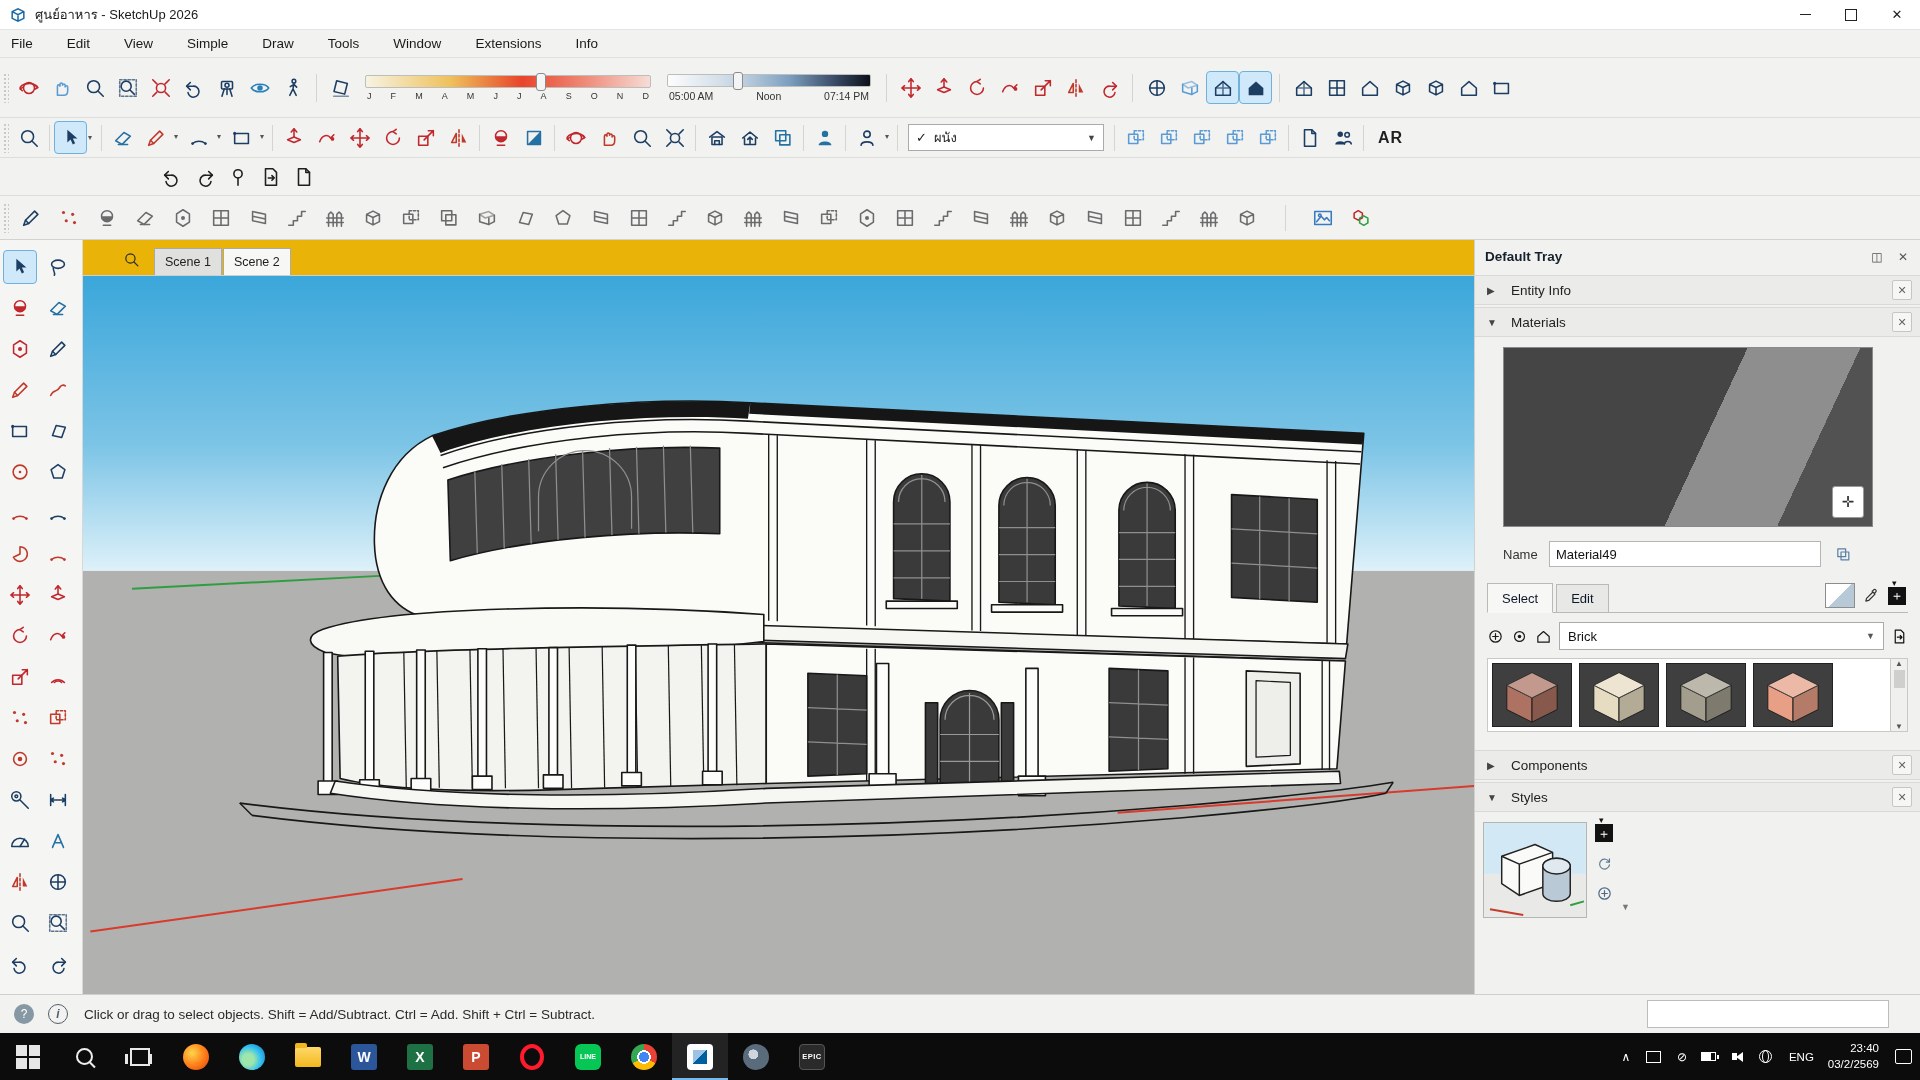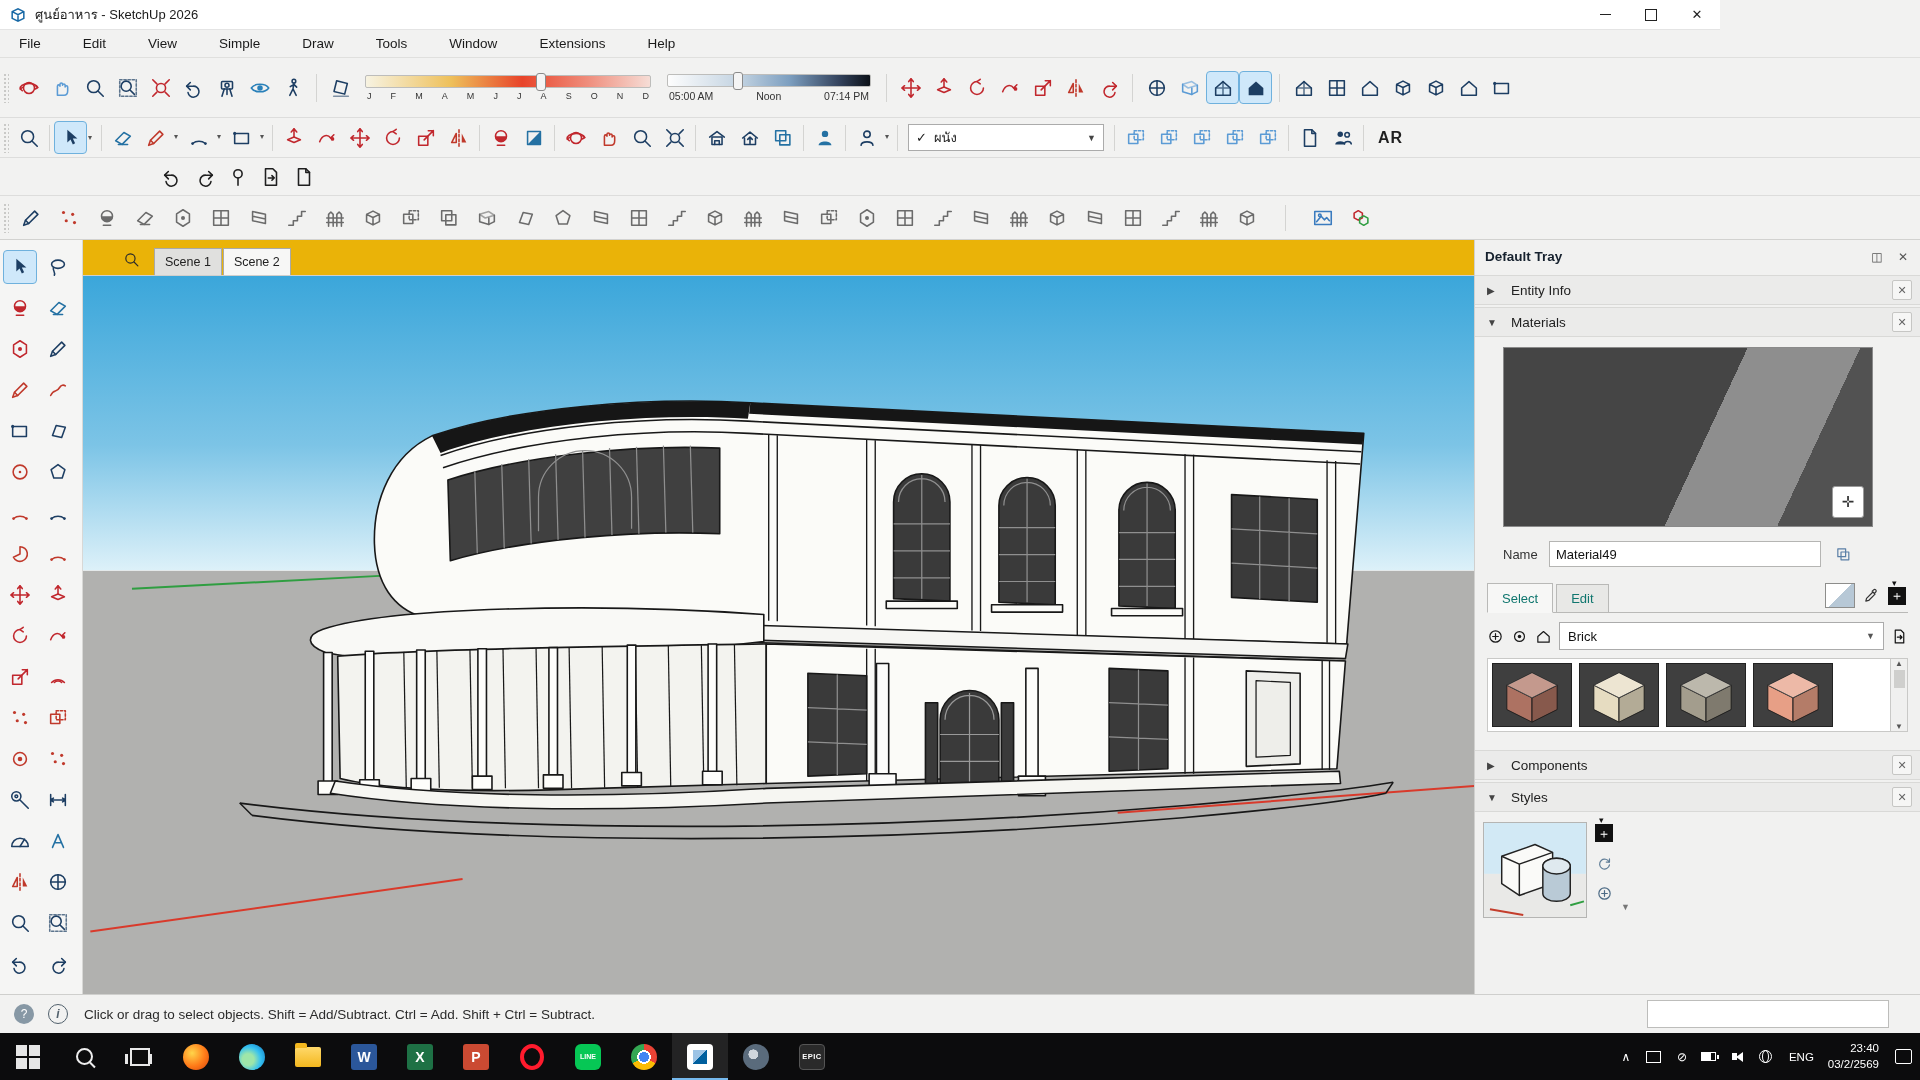--- a/index.html
+++ b/index.html
@@ -3,31 +3,31 @@
 <meta charset="utf-8">
 <style>
   *{margin:0;padding:0;box-sizing:border-box;font-family:"Liberation Sans",sans-serif;}
   html,body{width:1920px;height:1080px;overflow:hidden;background:#f2f2f1;-webkit-font-smoothing:antialiased;}
   button{background:none;border:none;cursor:pointer;font-family:inherit;}
   input{font-family:inherit;}
   svg.ic{width:22px;height:22px;stroke:currentColor;fill:none;stroke-width:1.7;stroke-linecap:round;stroke-linejoin:round;display:block;}
   svg.ic.sm{width:17px;height:17px;}
 
   
-  .titlebar{position:absolute;top:0;left:0;width:1720px;height:30px;background:#fff;display:flex;align-items:center;border-bottom:1px solid #e4e4e4;}
+  .titlebar{position:absolute;top:0;left:0;width:1920px;height:30px;background:#fff;display:flex;align-items:center;border-bottom:1px solid #e4e4e4;}
   .titlebar .appico{width:20px;height:20px;margin:0 7px 0 8px;}
   .titlebar .ttl{font-size:13px;color:#1a1a1a;}
   .wincontrols{margin-left:auto;display:flex;height:30px;}
   .wbtn{width:46px;height:30px;font-size:13px;color:#222;display:flex;align-items:center;justify-content:center;}
   .wbtn.min::before{content:"";width:11px;height:1px;background:#222;}
   .wbtn.max::before{content:"";width:10px;height:10px;border:1px solid #222;}
   .wbtn.cls::before{content:"✕";font-size:13px;}
 
   
-  .menubar{position:absolute;top:30px;left:0;width:1920px;height:27px;background:#f2f2f1;display:flex;align-items: center;padding-left:8px;gap:20px;}
+  .menubar{position:absolute;top:30px;left:0;width:1920px;height:27px;background:#f2f2f1;display:flex;align-items: center;padding-left:0;gap:12px;}
   .menu-item{font-size:13.5px;color:#1a1a1a;padding:3px 11px;border-radius:2px;}
 
   
   .tb{position:absolute;left:0;width:1920px;background:#f2f2f1;display:flex;align-items:center;}
   .tb1{top:57px;height:60px;border-top:1px solid #e0e0de;}
   .tb2{top:117px;height:40px;border-top:1px solid #dddddc;}
   .tb3{top:157px;height:38px;border-top:1px solid #dddddc;padding-left:155px;}
   .tb4{top:195px;height:45px;border-top:1px solid #dddddc;border-bottom:1px solid #d2d2d0;}
   .tgroup{display:flex;align-items:center;}
   .tbtn{width:33px;height:33px;display:flex;align-items:center;justify-content:center;border-radius:4px;position:relative;color:#1d3e63;}
@@ -78,21 +78,21 @@
   .sechdr .lbl{margin-left:8px;color:#222;font-size:13.5px;}
   .sechdr .x{margin-left:auto;width:20px;height:20px;border:1px solid #c6c6c4;background:#f6f6f5;color:#666;font-size:11px;display:flex;align-items:center;justify-content:center;border-radius:2px;}
   .matbody{padding:10px 8px 8px 8px;}
   .matprev{position:relative;width:370px;height:180px;margin-left:20px;border:1px solid #8a8a8a;background:linear-gradient(115deg,#454545 0 54%,#8e8e8e 54% 79%,#525252 79%);}
   .matpick{position:absolute;right:8px;bottom:8px;width:32px;height:32px;background:#fff;border:1px solid #9a9a9a;border-radius:3px;display:flex;align-items:center;justify-content:center;color:#333;font-size:15px;}
   .namerow{display:flex;align-items:center;margin:14px 0 4px 20px;}
   .namerow .nl{width:46px;color:#333;}
   .namerow input{width:272px;height:26px;border:1px solid #b5b5b3;padding:0 6px;font-size:13px;color:#111;background:#fff;}
   .copybtn{margin-left:14px;color:#5a7fa6;}
   .mtabs{display:flex;align-items:flex-end;border-bottom:1px solid #b9b9b7;margin:16px 4px 0 4px;height:30px;position:relative;}
-  .mtab{height:28px;padding:0 14px;font-size:13px;color:#0f766e;background:#e8e8e6;border:1px solid #b9b9b7;border-bottom:none;margin-right:3px;}
+  .mtab{height:28px;padding:0 14px;font-size:13px;color:#0f172a;background:#e8e8e6;border:1px solid #b9b9b7;border-bottom:none;margin-right:3px;}
   .mtab.active{background:#f7f7f6;height:30px;margin-bottom:-1px;border-bottom:1px solid #f7f7f6;}
   .mtabs .right{position:absolute;right:2px;top:0;display:flex;align-items:center;gap:8px;}
   .colorchip{width:30px;height:25px;border:1px solid #8d8d8b;background:linear-gradient(135deg,#fff 0 50%,#b7c8d6 50%);}
   .addmat{width:18px;height:18px;background:#111;color:#fff;font-size:13px;line-height:15px;text-align:center;position:relative;}
   .addmat::before{content:"▾";position:absolute;top:-11px;left:4px;color:#111;font-size:9px;}
   .brickrow{display:flex;align-items:center;gap:7px;margin:9px 4px 0 4px;}
   .brickrow .mini{color:#1a1a1a;}
   .combo{flex:1;height:28px;background:#fff;border:1px solid #ababab;display:flex;align-items:center;padding:0 8px;color:#111;}
   .combo .caret{margin-left:auto;font-size:9px;color:#555;}
   .detailarrow{color:#111;}
@@ -432,21 +432,21 @@
 <div class="menubar">
 
 <span class="menu-item">File</span>
     <span class="menu-item">Edit</span>
     <span class="menu-item">View</span>
     <span class="menu-item">Simple</span>
     <span class="menu-item">Draw</span>
     <span class="menu-item">Tools</span>
     <span class="menu-item">Window</span>
     <span class="menu-item">Extensions</span>
-    <span class="menu-item">Help</span>
+    <span class="menu-item">Info</span>
   </div>
 
 <div class="tb tb1">
   <div class="grip"></div>
   <div class="tgroup">
 
   <button class="tbtn" style="color: rgb(193, 39, 45);">
         <svg class="ic">
           <use href="#i-orbit"></use>
         </svg>

